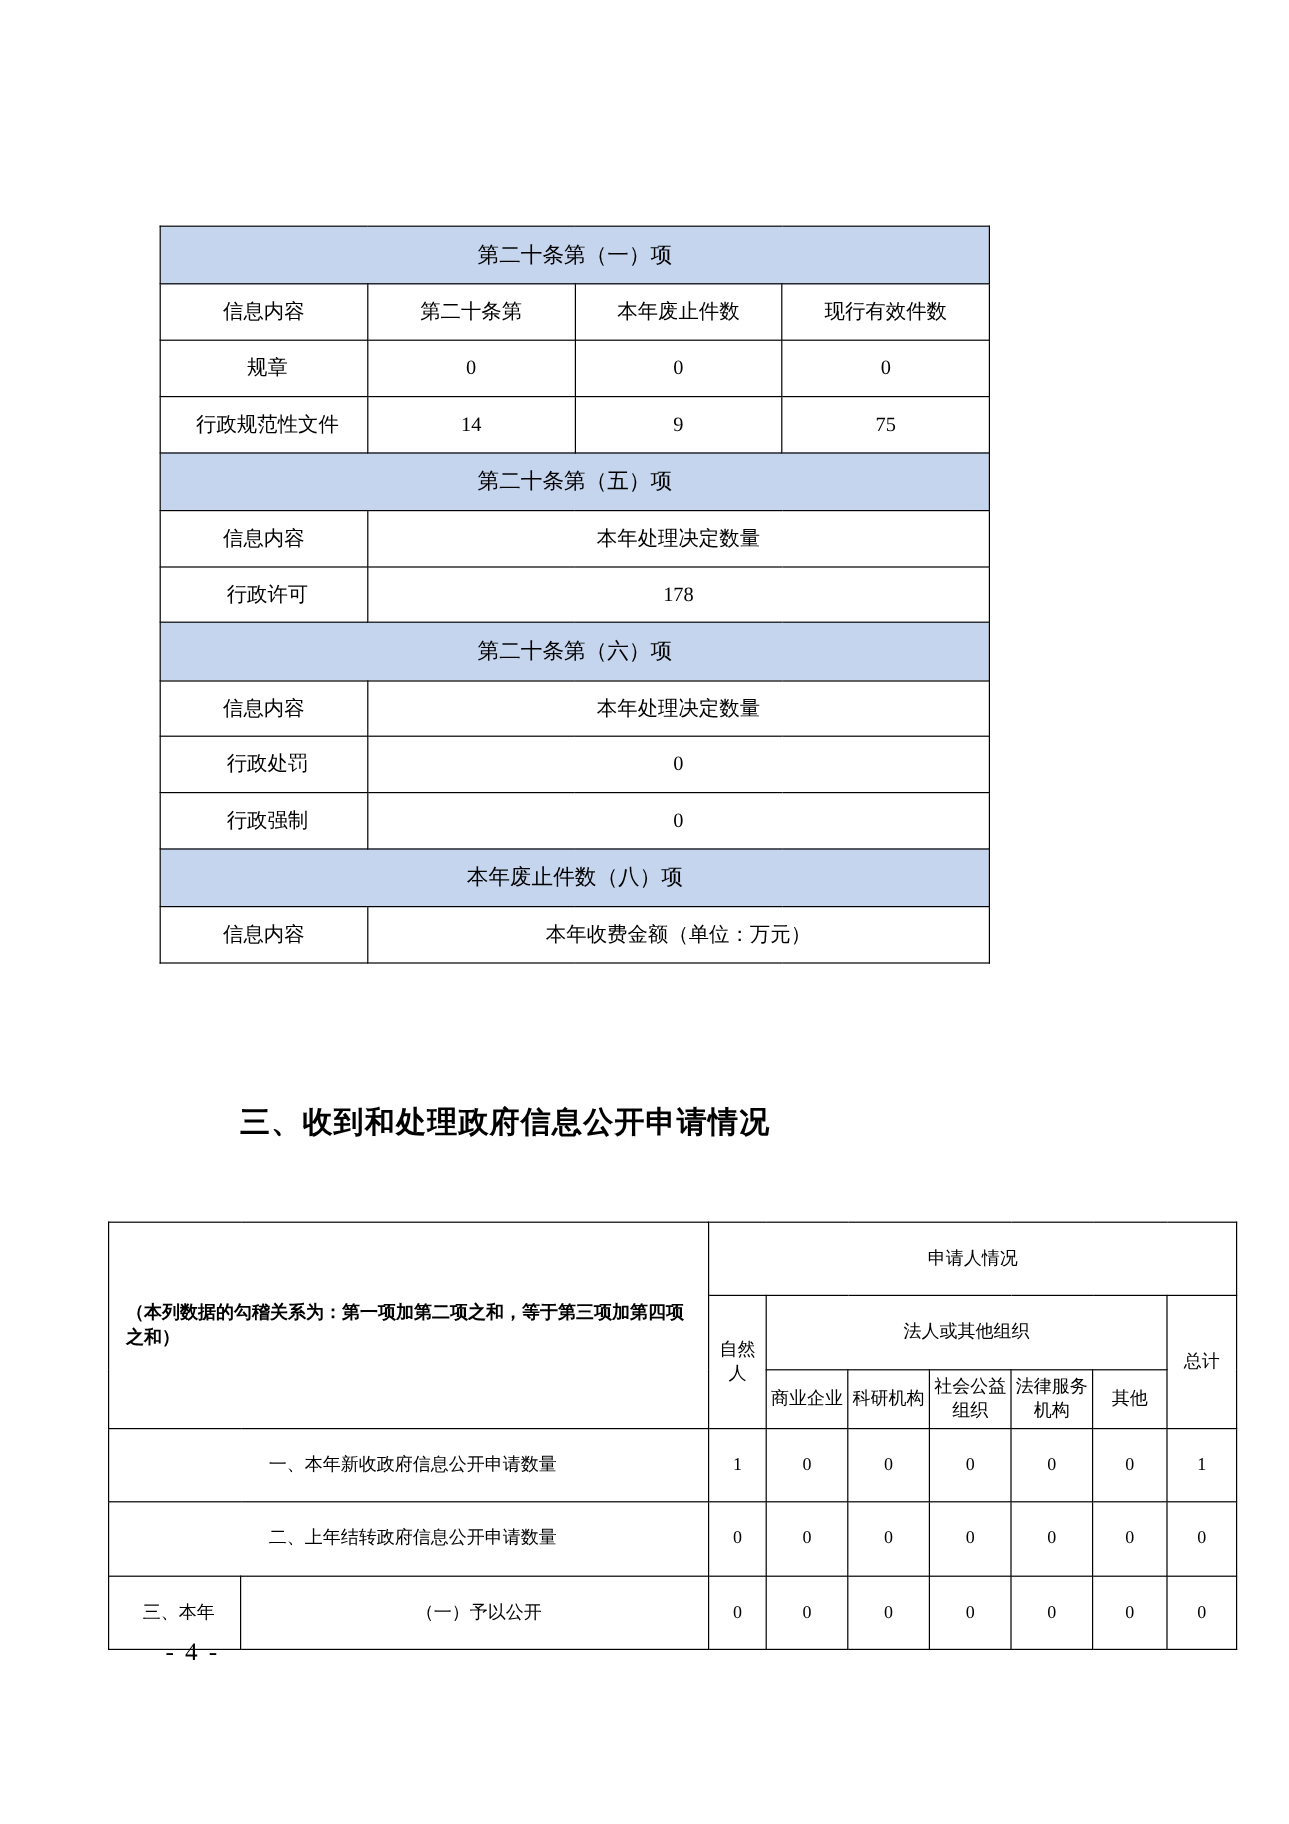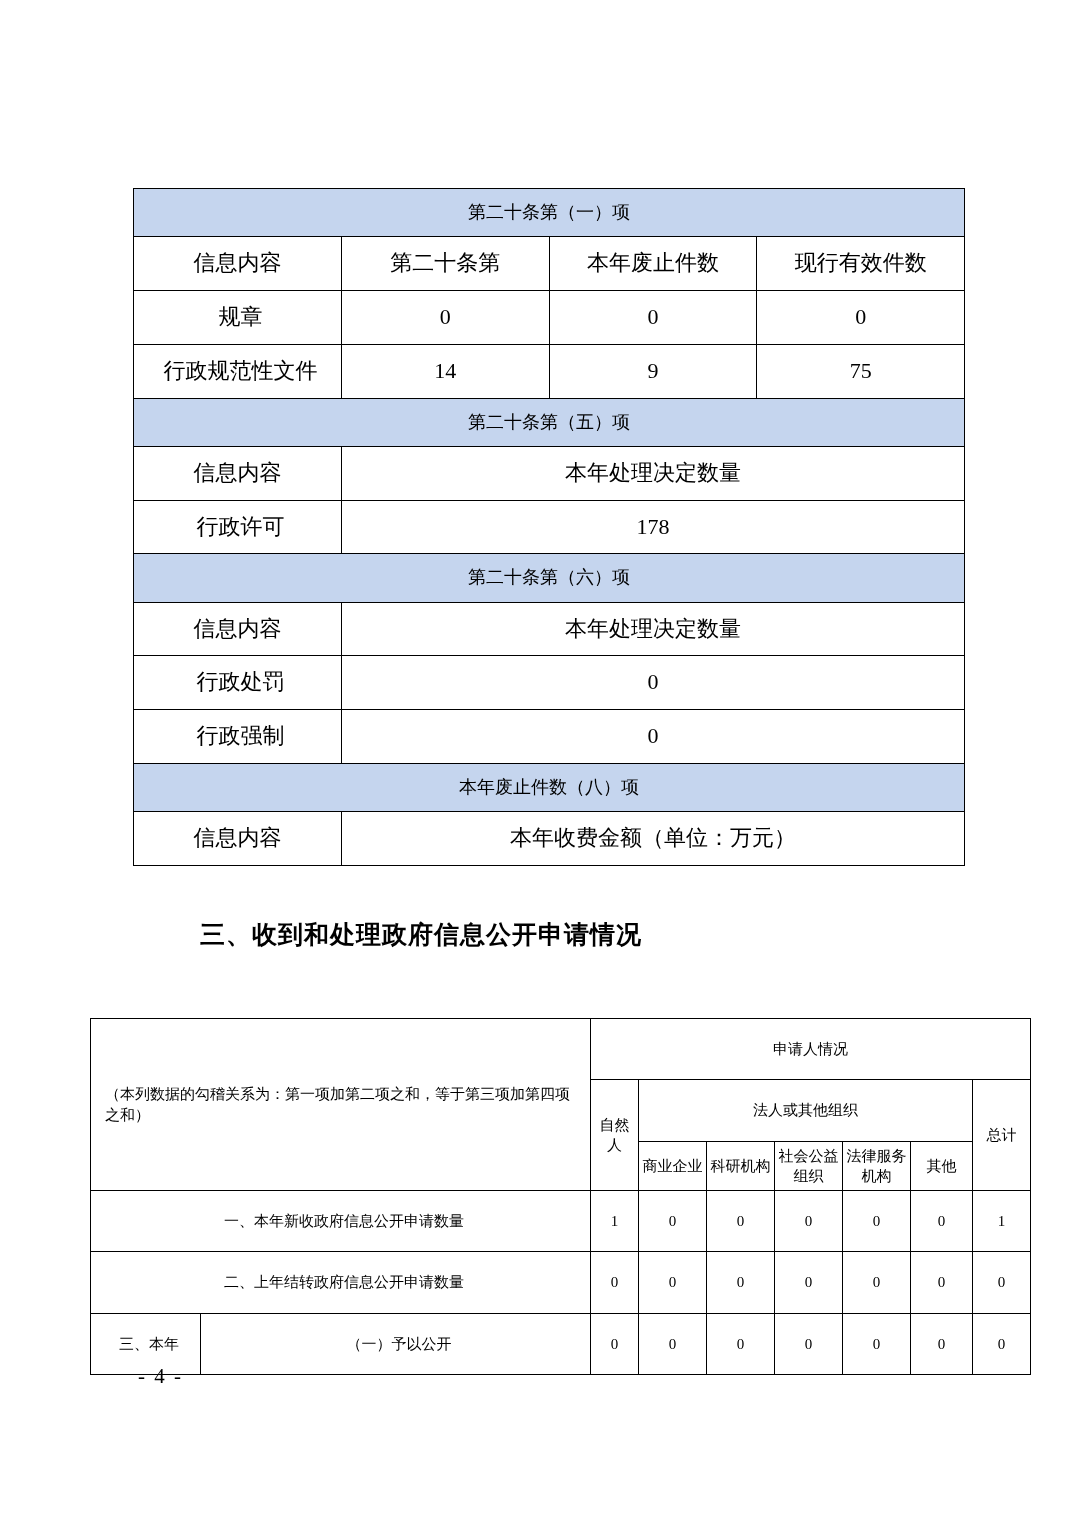--- a/index.html
+++ b/index.html
@@ -19,30 +19,30 @@
     height: 1520px;
     position: relative;
     box-sizing: border-box;
   }
 
   
   .table1-wrap {
     position: absolute;
     left: 133px;
     top: 188px;
-    width: 832px;
+    width: 692px;
   }
   table.grid {
     border-collapse: collapse;
     width: 100%;
     table-layout: fixed;
   }
   table.grid td {
     border: 1px solid #000000;
-    font-size: 22px;
+    font-size: 17px;
     line-height: 1.4;
     padding: 11px 6px;
     text-align: center;
     vertical-align: middle;
     font-family: "Liberation Serif", "DejaVu Serif", serif;
   }
   .hdr-blue {
     background: #c5d5ee;
     font-size: 18px !important;
   }
@@ -81,20 +81,21 @@
     line-height: 1.35;
     padding: 20px 3px;
     text-align: center;
     vertical-align: middle;
   }
   .t2-desc {
     text-align: left !important;
     padding: 6px 14px !important;
     font-size: 16px;
     line-height: 1.9;
+    font-weight: bold;
   }
   .t2-rowlabel {
     text-align: right;
     padding-left: 10px !important;
     font-size: 16px;
     white-space: nowrap;
   }
   .vert-narrow {
     font-size: 15px;
     line-height: 1.15;

